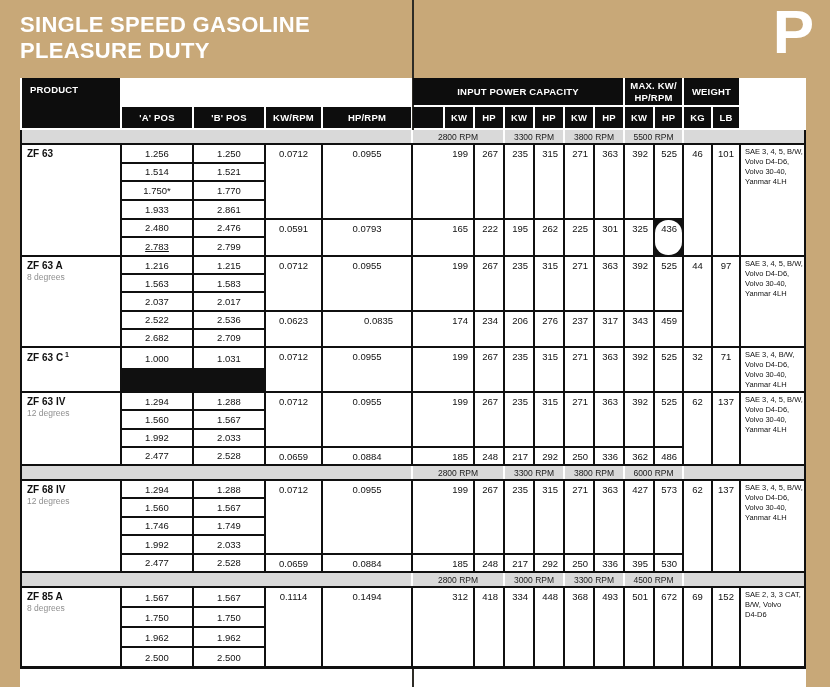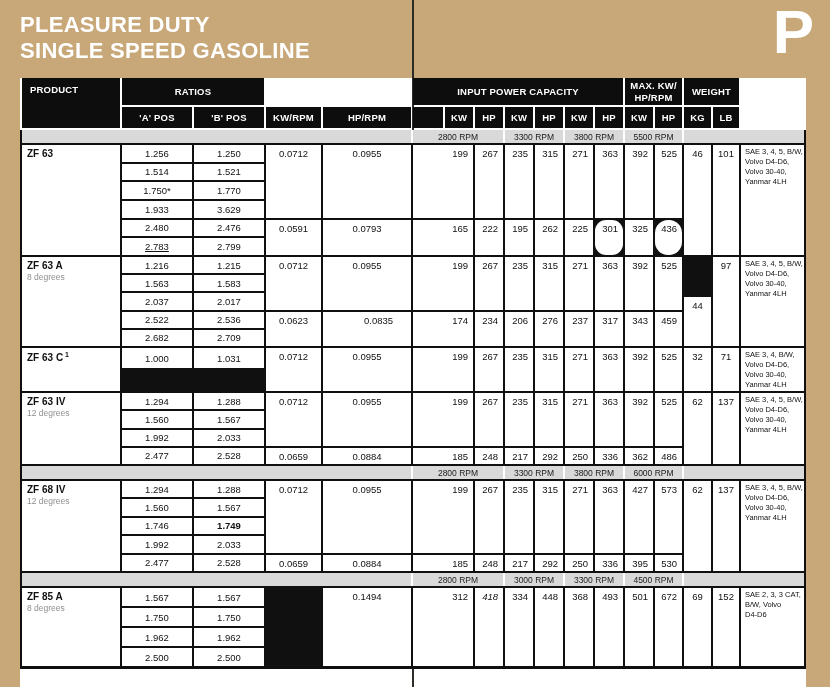--- a/index.html
+++ b/index.html
@@ -54,29 +54,28 @@
 </style>
 </head>
 <body>
 
 <div class="tan-top"></div>
 <div class="tan-left"></div>
 <div class="tan-right"></div>
 <div class="vline"></div>
 
 <div class="title">
+  <div>SINGLE SPEED GASOLINE</div>
   <div>PLEASURE DUTY</div>
-  <div>SINGLE SPEED GASOLINE</div>
 </div>
 <div class="corner">P</div>
 
 <div class="table">
   <div class="thead">
     <div class="hcell tl" style="grid-column:1;grid-row:1/3">PRODUCT</div>
-    <div class="hcell" style="grid-column:2/4;grid-row:1">RATIOS</div>
     <div class="hcell" style="grid-column:6/13;grid-row:1">INPUT POWER CAPACITY</div>
     <div class="hcell two" style="grid-column:13/15;grid-row:1">
       <span>MAX. KW/</span>
       <span>HP/RPM</span>
     </div>
     <div class="hcell" style="grid-column:15/17;grid-row:1">WEIGHT</div>
     <div class="hcell" style="grid-column:2;grid-row:2">'A' POS</div>
     <div class="hcell" style="grid-column:3;grid-row:2">'B' POS</div>
     <div class="hcell" style="grid-column:4;grid-row:2">KW/RPM</div>
     <div class="hcell" style="grid-column:5;grid-row:2">HP/RPM</div>
@@ -103,21 +102,21 @@
       </div>
       <div class="section" style="height: 110px; grid-template-rows: repeat(6, 1fr);">
         <div class="cell prod" style="grid-area: 1 / 1 / -1 / 2;"><span class="pname">ZF 63</span></div>
         <div class="cell rcell" style="grid-area: 1 / 2 / 2 / 3;">1.256</div>
         <div class="cell rcell" style="grid-area: 1 / 3 / 2 / 4;">1.250</div>
         <div class="cell rcell" style="grid-area: 2 / 2 / 3 / 3;">1.514</div>
         <div class="cell rcell" style="grid-area: 2 / 3 / 3 / 4; text-align: center;">1.521</div>
         <div class="cell rcell" style="grid-area: 3 / 2 / 4 / 3;">1.750*</div>
         <div class="cell rcell" style="grid-area: 3 / 3 / 4 / 4;">1.770</div>
         <div class="cell rcell" style="grid-area: 4 / 2 / 5 / 3;">1.933</div>
-        <div class="cell rcell" style="grid-area: 4 / 3 / 5 / 4;">3.629</div>
+        <div class="cell rcell" style="grid-area: 4 / 3 / 5 / 4;">2.861</div>
         <div class="cell rcell" style="grid-area: 5 / 2 / 6 / 3;">2.480</div>
         <div class="cell rcell" style="grid-area: 5 / 3 / 6 / 4;">2.476</div>
         <div class="cell rcell" style="grid-area: 6 / 2 / 7 / 3; text-decoration: underline;">2.783</div>
         <div class="cell rcell" style="grid-area: 6 / 3 / 7 / 4;">2.799</div>
         <div class="cell gcell" style="grid-area: 1 / 4 / 5 / 5;">0.0712</div>
         <div class="cell gcell" style="grid-area: 1 / 5 / 5 / 6;">0.0955</div>
         <div class="cell vcell" style="grid-area: 1 / 6 / 5 / 8;">199</div>
         <div class="cell vcell" style="grid-area: 1 / 8 / 5 / 9;">267</div>
         <div class="cell vcell" style="grid-area: 1 / 9 / 5 / 10;">235</div>
         <div class="cell vcell" style="grid-area: 1 / 10 / 5 / 11;">315</div>
@@ -125,21 +124,21 @@
         <div class="cell vcell" style="grid-area: 1 / 12 / 5 / 13;">363</div>
         <div class="cell vcell" style="grid-area: 1 / 13 / 5 / 14;">392</div>
         <div class="cell vcell" style="grid-area: 1 / 14 / 5 / 15;">525</div>
         <div class="cell gcell" style="grid-area: 5 / 4 / -1 / 5;">0.0591</div>
         <div class="cell gcell" style="grid-area: 5 / 5 / -1 / 6;">0.0793</div>
         <div class="cell vcell" style="grid-area: 5 / 6 / -1 / 8;">165</div>
         <div class="cell vcell" style="grid-area: 5 / 8 / -1 / 9;">222</div>
         <div class="cell vcell" style="grid-area: 5 / 9 / -1 / 10;">195</div>
         <div class="cell vcell" style="grid-area: 5 / 10 / -1 / 11;">262</div>
         <div class="cell vcell" style="grid-area: 5 / 11 / -1 / 12;">225</div>
-        <div class="cell vcell" style="grid-area: 5 / 12 / -1 / 13; border-radius: 11px;">301</div>
+        <div class="cell vcell" style="grid-area: 5 / 12 / -1 / 13;">301</div>
         <div class="cell vcell" style="grid-area: 5 / 13 / -1 / 14;">325</div>
         <div class="cell vcell" style="grid-area: 5 / 14 / -1 / 15; border-radius: 13px;">436</div>
         <div class="cell wcell" style="grid-area: 1 / 15 / -1 / 16;">46</div>
         <div class="cell wcell" style="grid-area: 1 / 16 / -1 / 17;">101</div>
         <div class="cell ncell" style="grid-area: 1 / 17 / -1 / 18;">
           <div>SAE 3, 4, 5, B/W,</div>
           <div>Volvo D4-D6,</div>
           <div>Volvo 30-40,</div>
           <div>Yanmar 4LH</div>
         </div>
@@ -169,21 +168,21 @@
         <div class="cell gcell" style="grid-area: 4 / 4 / -1 / 5;">0.0623</div>
         <div class="cell gcell" style="grid-area: 4 / 5 / -1 / 6; padding-left: 23px;">0.0835</div>
         <div class="cell vcell" style="grid-area: 4 / 6 / -1 / 8;">174</div>
         <div class="cell vcell" style="grid-area: 4 / 8 / -1 / 9;">234</div>
         <div class="cell vcell" style="grid-area: 4 / 9 / -1 / 10;">206</div>
         <div class="cell vcell" style="grid-area: 4 / 10 / -1 / 11;">276</div>
         <div class="cell vcell" style="grid-area: 4 / 11 / -1 / 12;">237</div>
         <div class="cell vcell" style="grid-area: 4 / 12 / -1 / 13;">317</div>
         <div class="cell vcell" style="grid-area: 4 / 13 / -1 / 14;">343</div>
         <div class="cell vcell" style="grid-area: 4 / 14 / -1 / 15;">459</div>
-        <div class="cell wcell" style="grid-area: 1 / 15 / -1 / 16; margin-top: 40px;">44</div>
+        <div class="cell wcell" style="grid-area: 1 / 15 / -1 / 16;">44</div>
         <div class="cell wcell" style="grid-area: 1 / 16 / -1 / 17;">97</div>
         <div class="cell ncell" style="grid-area: 1 / 17 / -1 / 18;">
           <div>SAE 3, 4, 5, B/W,</div>
           <div>Volvo D4-D6,</div>
           <div>Volvo 30-40,</div>
           <div>Yanmar 4LH</div>
         </div>
       </div>
       <div class="section" style="height: 43px; grid-template-rows: 20px 1fr;">
         <div class="cell prod" style="grid-area: 1 / 1 / -1 / 2;"><span class="pname">ZF 63 C<sup> 1</sup></span></div>
@@ -255,21 +254,21 @@
         <div class="band-cell" style="grid-area: 1 / 13 / 2 / 15;">6000 RPM</div>
         <div class="band-cell" style="grid-area: 1 / 15 / 2 / 18;"></div>
       </div>
       <div class="section" style="height: 90px; grid-template-rows: repeat(5, 1fr);">
         <div class="cell prod" style="grid-area: 1 / 1 / -1 / 2;"><span class="pname">ZF 68 IV</span><span class="pdeg">12 degrees</span></div>
         <div class="cell rcell" style="grid-area: 1 / 2 / 2 / 3;">1.294</div>
         <div class="cell rcell" style="grid-area: 1 / 3 / 2 / 4;">1.288</div>
         <div class="cell rcell" style="grid-area: 2 / 2 / 3 / 3;">1.560</div>
         <div class="cell rcell" style="grid-area: 2 / 3 / 3 / 4;">1.567</div>
         <div class="cell rcell" style="grid-area: 3 / 2 / 4 / 3;">1.746</div>
-        <div class="cell rcell" style="grid-area: 3 / 3 / 4 / 4; font-weight: bold;">1.749</div>
+        <div class="cell rcell" style="grid-area: 3 / 3 / 4 / 4;">1.749</div>
         <div class="cell rcell" style="grid-area: 4 / 2 / 5 / 3;">1.992</div>
         <div class="cell rcell" style="grid-area: 4 / 3 / 5 / 4;">2.033</div>
         <div class="cell rcell" style="grid-area: 5 / 2 / 6 / 3;">2.477</div>
         <div class="cell rcell" style="grid-area: 5 / 3 / 6 / 4;">2.528</div>
         <div class="cell gcell" style="grid-area: 1 / 4 / 5 / 5;">0.0712</div>
         <div class="cell gcell" style="grid-area: 1 / 5 / 5 / 6;">0.0955</div>
         <div class="cell vcell" style="grid-area: 1 / 6 / 5 / 8;">199</div>
         <div class="cell vcell" style="grid-area: 1 / 8 / 5 / 9;">267</div>
         <div class="cell vcell" style="grid-area: 1 / 9 / 5 / 10;">235</div>
         <div class="cell vcell" style="grid-area: 1 / 10 / 5 / 11;">315</div>
@@ -307,23 +306,24 @@
       <div class="section" style="height: 78px; grid-template-rows: repeat(4, 1fr);">
         <div class="cell prod" style="grid-area: 1 / 1 / -1 / 2;"><span class="pname">ZF 85 A</span><span class="pdeg">8 degrees</span></div>
         <div class="cell rcell" style="grid-area: 1 / 2 / 2 / 3;">1.567</div>
         <div class="cell rcell" style="grid-area: 1 / 3 / 2 / 4;">1.567</div>
         <div class="cell rcell" style="grid-area: 2 / 2 / 3 / 3;">1.750</div>
         <div class="cell rcell" style="grid-area: 2 / 3 / 3 / 4;">1.750</div>
         <div class="cell rcell" style="grid-area: 3 / 2 / 4 / 3;">1.962</div>
         <div class="cell rcell" style="grid-area: 3 / 3 / 4 / 4;">1.962</div>
         <div class="cell rcell" style="grid-area: 4 / 2 / 5 / 3;">2.500</div>
         <div class="cell rcell" style="grid-area: 4 / 3 / 5 / 4;">2.500</div>
+        <div class="cell gcell" style="grid-area: 1 / 4 / -1 / 5;">0.1114</div>
         <div class="cell gcell" style="grid-area: 1 / 5 / -1 / 6;">0.1494</div>
         <div class="cell vcell" style="grid-area: 1 / 6 / -1 / 8;">312</div>
-        <div class="cell vcell" style="grid-area: 1 / 8 / -1 / 9; font-style: italic;">418</div>
+        <div class="cell vcell" style="grid-area: 1 / 8 / -1 / 9;">418</div>
         <div class="cell vcell" style="grid-area: 1 / 9 / -1 / 10;">334</div>
         <div class="cell vcell" style="grid-area: 1 / 10 / -1 / 11;">448</div>
         <div class="cell vcell" style="grid-area: 1 / 11 / -1 / 12;">368</div>
         <div class="cell vcell" style="grid-area: 1 / 12 / -1 / 13;">493</div>
         <div class="cell vcell" style="grid-area: 1 / 13 / -1 / 14;">501</div>
         <div class="cell vcell" style="grid-area: 1 / 14 / -1 / 15;">672</div>
         <div class="cell wcell" style="grid-area: 1 / 15 / -1 / 16;">69</div>
         <div class="cell wcell" style="grid-area: 1 / 16 / -1 / 17;">152</div>
         <div class="cell ncell" style="grid-area: 1 / 17 / -1 / 18;">
           <div>SAE 2, 3, 3 CAT,</div>

